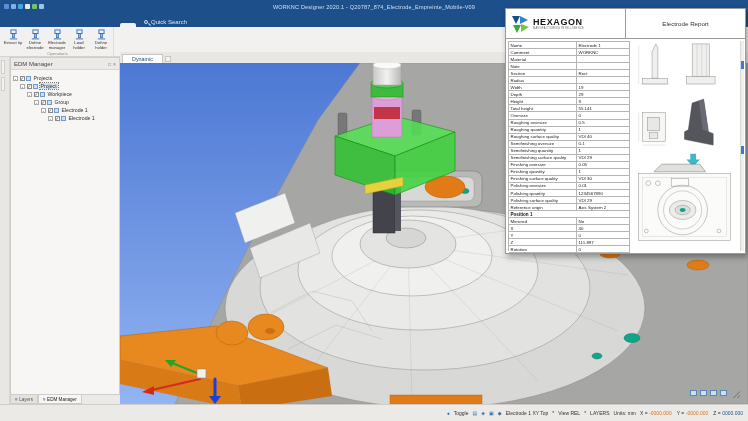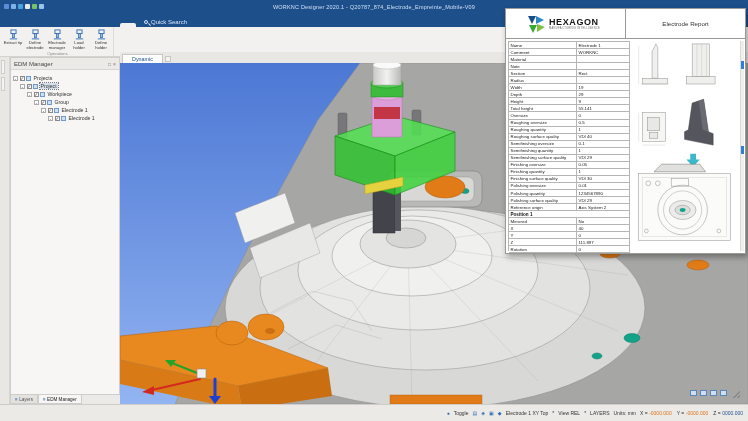--- a/index.html
+++ b/index.html
@@ -58,21 +58,21 @@
   .vp-canvas{position:absolute;left:0;top:11px;width:628px;height:341px;}
   .vp-corner-tools{position:absolute;right:8px;bottom:6px;display:flex;gap:3px;align-items:center;}
   .vct{width:7px;height:6px;border:1px solid #5d86b8;background:#cfdef0;cursor:pointer;}
   .grip{width:10px;height:10px;background:
      repeating-linear-gradient(135deg,#8a8a88 0 1px,transparent 1px 3px);
      clip-path:polygon(100% 0,100% 100%,0 100%);cursor:nwse-resize;}
 
   
   .report{position:absolute;left:505px;top:8px;width:241px;height:246px;background:#fff;border:1px solid #9a9a98;box-shadow:2px 3px 6px rgba(0,0,0,.35);}
   .rp-head{position:absolute;left:0;top:0;right:0;height:30px;display:flex;border-bottom:1px solid #9a9a98;}
-  .rp-logo{width:120px;border-right:1px solid #9a9a98;display:flex;align-items:center;gap:3px;padding-left:20px;}
+  .rp-logo{width:120px;border-right:1px solid #9a9a98;display:flex;align-items:center;gap:3px;padding-left:4px;}
   .rp-brand{display:flex;flex-direction:column;}
   .rp-brand .b1{font-size:9px;font-weight:bold;color:#121212;letter-spacing:.6px;}
   .rp-brand .b2{font-size:2.6px;color:#666;letter-spacing:.35px;}
   .rp-title{flex:1;display:flex;align-items:center;justify-content:center;font-size:6.2px;color:#333;}
   .rp-table{position:absolute;left:2px;top:32px;width:122px;bottom:2px;border-top:1px solid #b5b5b3;border-left:1px solid #b5b5b3;}
   .rt-row{display:flex;height:7.05px;}
   .rt-label,.rt-value{border-right:1px solid #b5b5b3;border-bottom:1px solid #b5b5b3;font-size:4.4px;color:#222;padding:0 1.5px;display:flex;align-items:center;overflow:hidden;white-space:nowrap;}
   .rt-label{width:68px;}
   .rt-value{width:53px;}
   .rt-sect{height:7.05px;border-right:1px solid #b5b5b3;border-bottom:1px solid #b5b5b3;font-size:4.6px;font-weight:bold;color:#111;padding:0 1.5px;display:flex;align-items:center;}

